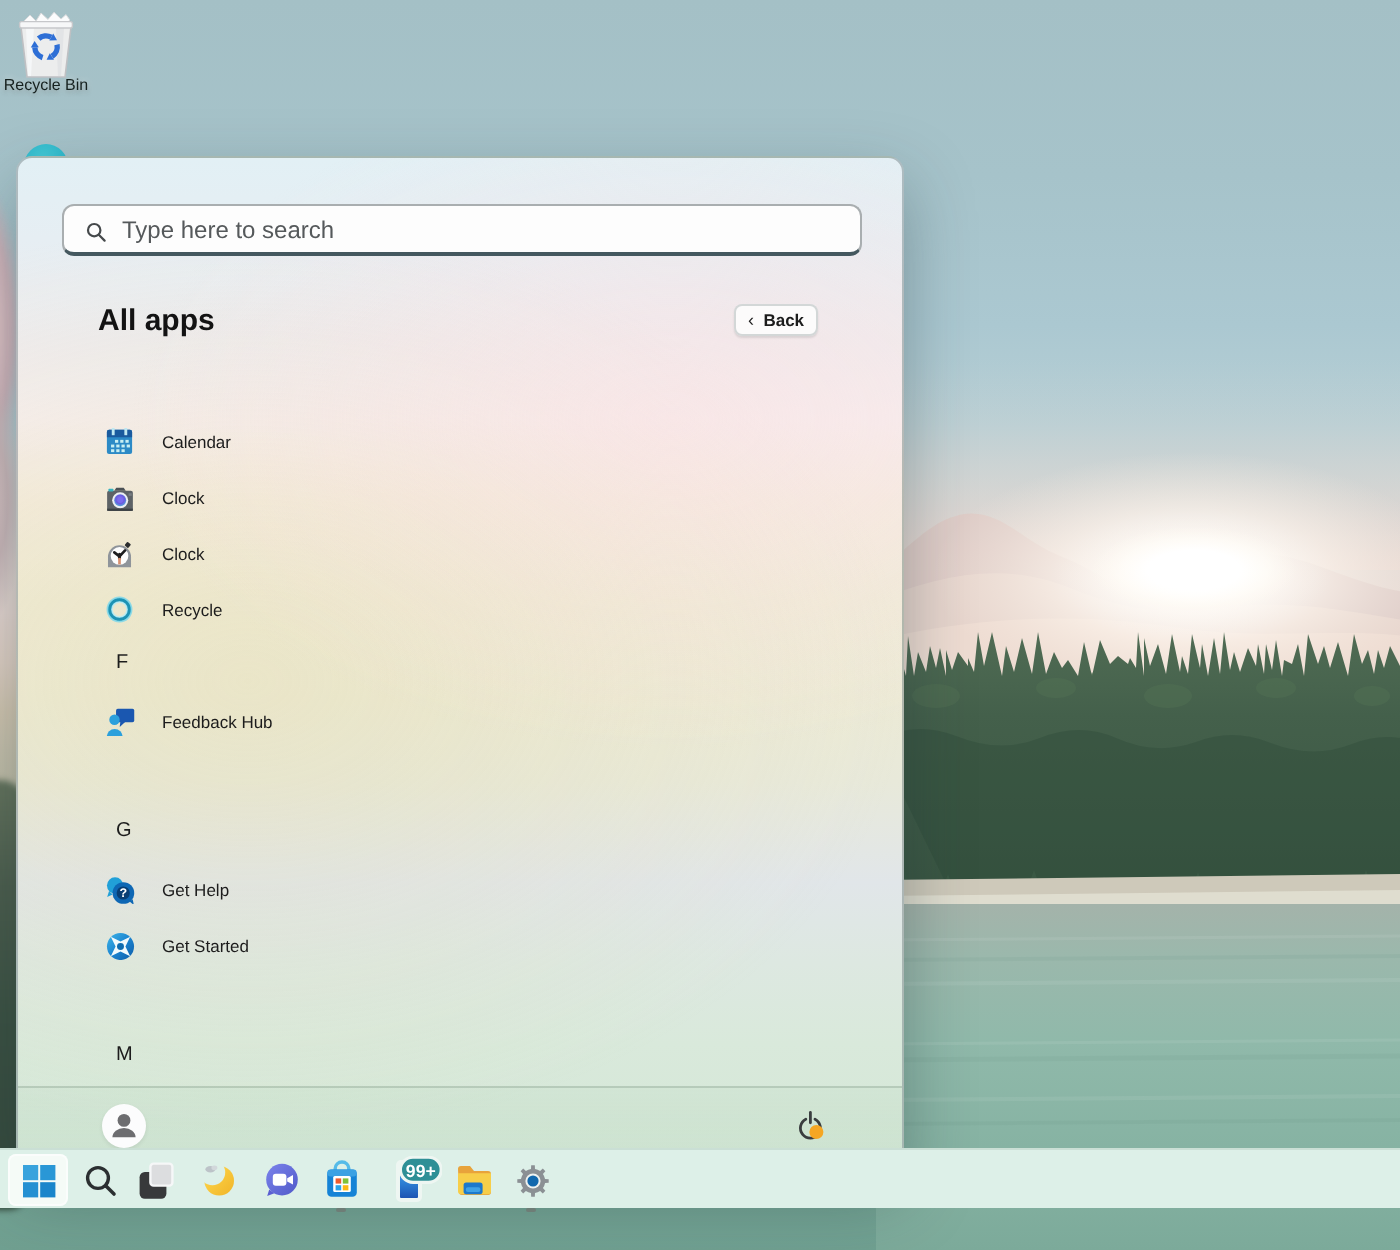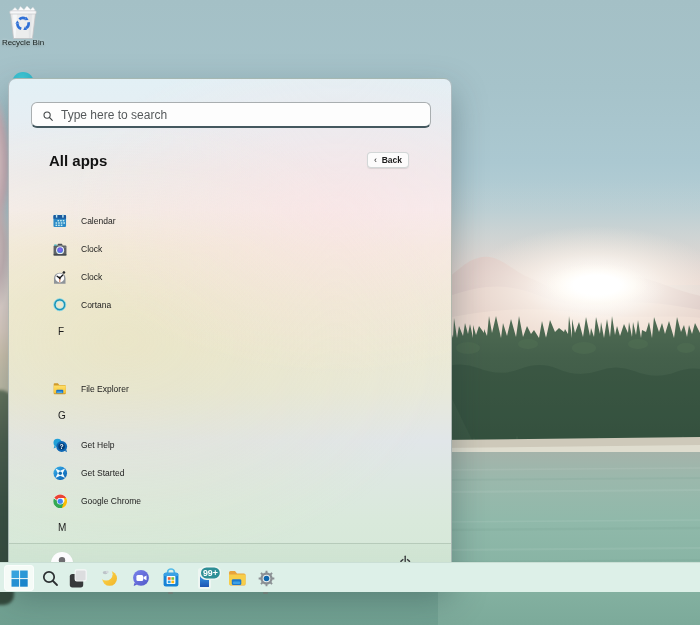--- a/index.html
+++ b/index.html
@@ -69,21 +69,21 @@
   .sect { position:absolute; left:49px; font-size:10px; color:#1c1c1c; }
   
   #mbottom { left:0px; top:464px; width:444px; height:41px;
     background: linear-gradient(180deg, rgba(188,216,192,0.20), rgba(184,214,188,0.28));
     border-top:1px solid rgba(100,120,105,0.22); }
   #avatar { left:42px; top:8px; width:22px; height:22px; border-radius:50%; background:#fcfcfd;
     box-shadow: 0 1px 2px rgba(0,0,0,0.08); }
   #power { }
 
   
-  #taskbar { left:0; top:562px; width:700px; height:30px; background:#ddf0e8;
+  #taskbar { left:0; top:574px; width:700px; height:30px; background:#ddf0e8;
     border-top:1px solid rgba(160,185,170,0.3); }
   .tb { position:absolute; top:2px; width:26px; height:26px; display:flex; align-items:center; justify-content:center; }
   #tbstart { left:4px; top:2px; width:30px; height:26px; background:rgba(252,255,252,0.75);
     border-radius:4px; box-shadow: inset 0 0 0 1px rgba(255,255,255,0.6); display:flex; align-items:center; justify-content:center; }
   .rundash { position:absolute; top:26.5px; height:2px; width:5px; border-radius:1px; background:#6e7d76; }
 </style>
 </head>
 <body>
 <div id="stage">
   <div class="abs" id="wall"></div>
@@ -251,62 +251,51 @@
       <path d="M7.5 9.4 v3.6" stroke="#d89070" stroke-width="1.5"></path>
     </svg>
         <div class="rtext">Clock</div>
       </div>
     <div class="row" style="top:212px">
         <svg class="ricon" viewBox="0 0 15 15" id="ic-cort">
       <circle cx="7.5" cy="7.5" r="5.4" fill="none" stroke="#1d93b4" stroke-width="2.3"></circle>
       <circle cx="7.5" cy="7.5" r="6.7" fill="none" stroke="#7ed7ea" stroke-width="1.0" opacity="0.85"></circle>
       <circle cx="7.5" cy="7.5" r="4.2" fill="none" stroke="#b8ecf5" stroke-width="0.9" opacity="0.9"></circle>
     </svg>
-        <div class="rtext">Cortana</div>
+        <div class="rtext">Recycle</div>
       </div>
     <div class="sect" style="top:247px">F</div>
-    <div class="row" style="top:296px">
-        <svg class="ricon" viewBox="0 0 15 15" id="ic-fe">
-      <path d="M0.8 2.4 a1 1 0 0 1 1-1 h3.6 l1.6 2 h6.2 a1 1 0 0 1 1 1 v8.2 a1 1 0 0 1-1 1 h-11.4 a1 1 0 0 1-1-1 z" fill="#cf9a2c"></path>
-      <path d="M0.8 3.9 h13.4 v7.7 a1 1 0 0 1-1 1 h-11.4 a1 1 0 0 1-1-1 z" fill="url(#gfold)"></path>
-      <rect x="3.6" y="8.6" width="7.8" height="4" rx="1" fill="#1470c8"></rect>
-      <rect x="4.4" y="10.6" width="6.2" height="1.6" rx="0.7" fill="#4aa8e8"></rect>
-    </svg>
-        <div class="rtext">File Explorer</div>
+    <div class="row" style="top:268px">
+        <svg class="ricon" style="width:14.5px;height:14.5px;top:6.5px" viewBox="0 0 15 15" id="ic-fb">
+      <rect x="5.2" y="0.4" width="9.4" height="7" rx="0.9" fill="#1a57b0"></rect>
+      <path d="M7.4 7.2 l-0.3 2.6 2.8-2.5 z" fill="#1a57b0"></path>
+      <circle cx="4.4" cy="6.1" r="2.7" fill="#2ba0dc"></circle>
+      <path d="M0.4 14.9 a4.1 4.0 0 0 1 8.2 0 z" fill="#2ba0dc"></path>
+    </svg>
+        <div class="rtext">Feedback Hub</div>
       </div>
     <div class="sect" style="top:331px">G</div>
     <div class="row" style="top:352px">
         <svg class="ricon" style="width:14.5px;height:14.5px;top:6.5px" viewBox="0 0 15 15" id="ic-gh">
       <circle cx="4.7" cy="4.9" r="4.2" fill="#21a0d8"></circle>
       <path d="M1.6 7.8 l-1 3 2.8-1.2 z" fill="#21a0d8"></path>
       <circle cx="9" cy="8.8" r="5.6" fill="#0e67b4"></circle>
       <path d="M12.2 13.2 l2.2 1.8 -0.6-3 z" fill="#0e67b4"></path>
       <circle cx="8.9" cy="8.8" r="3.4" fill="#083e74"></circle>
       <text x="8.9" y="11.1" font-size="6.5" font-weight="bold" fill="#fff" text-anchor="middle" font-family="Liberation Sans, sans-serif">?</text>
     </svg>
         <div class="rtext">Get Help</div>
       </div>
     <div class="row" style="top:380px">
         <svg class="ricon" style="width:14.5px;height:14.5px;top:6.5px" viewBox="0 0 15 15" id="ic-gs">
       <circle cx="7.5" cy="7.5" r="7" fill="url(#ggs)"></circle>
       <path d="M2.5 2.5 L7.5 4.95 L12.5 2.5 L10.05 7.5 L12.5 12.5 L7.5 10.05 L2.5 12.5 L4.95 7.5 Z" fill="#f2fafd"></path>
       <circle cx="7.5" cy="7.5" r="1.8" fill="#0f6cb0"></circle>
     </svg>
         <div class="rtext">Get Started</div>
-      </div>
-    <div class="row" style="top:408px">
-        <svg class="ricon" style="width:14.5px;height:14.5px;top:6.5px" viewBox="0 0 15 15" id="ic-gc">
-      <circle cx="7.5" cy="7.5" r="7.2" fill="#fff"></circle>
-      <path d="M1.3 4 A7.2 7.2 0 0 1 13.7 4.1 L7.5 4.1 A3.9 3.9 0 0 0 4.1 6.1 Z" fill="#ea4335"></path>
-      <path d="M13.7 4.1 A7.2 7.2 0 0 1 8.3 14.65 L11 8.9 A3.9 3.9 0 0 0 10.9 4.1 Z" fill="#fbbc05"></path>
-      <path d="M8.3 14.65 A7.2 7.2 0 0 1 1.3 4 L4.1 6.2 A3.9 3.9 0 0 0 11 8.9 z" fill="#34a853" transform="rotate(-7 7.5 7.5)"></path>
-      <circle cx="7.5" cy="7.5" r="3.4" fill="#e8f0fe"></circle>
-      <circle cx="7.5" cy="7.5" r="2.7" fill="#4285f4"></circle>
-    </svg>
-        <div class="rtext">Google Chrome</div>
       </div>
     <div class="sect" style="top:443px">M</div>
 
     <div class="abs" id="mbottom">
       <div class="abs" id="avatar">
         <svg width="22" height="22" viewBox="0 0 22 22">
           <circle cx="11" cy="8.2" r="3.2" fill="#6d6d70"></circle>
           <path d="M5.2 16.6 a5.8 4.6 0 0 1 11.6 0 z" fill="#6d6d70"></path>
         </svg>
       </div>

